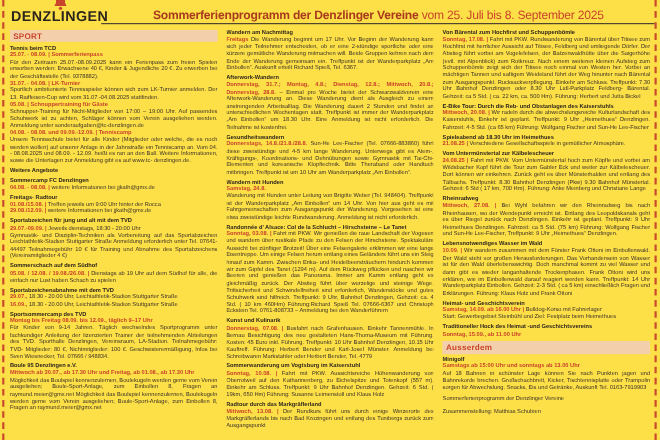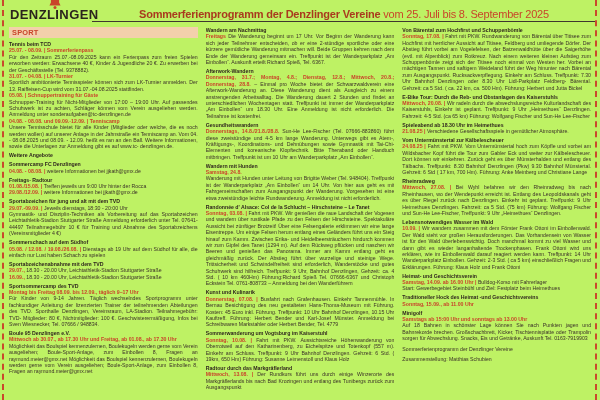--- a/index.html
+++ b/index.html
@@ -1,16 +1,16 @@
 <!DOCTYPE html>
 <html><head>
 <meta charset="utf-8">
 <style>
   html,body{margin:0;padding:0;}
-  .page{position:relative;width:600px;height:400px;background:#bef264;overflow:hidden;
+  .page{position:relative;width:600px;height:400px;background:#fde047;overflow:hidden;
         font-family:"Liberation Sans","DejaVu Sans",sans-serif;color:#3b3129;}
   .edge{position:absolute;top:0;bottom:0;width:0;border-left:2px dashed #c94a2c;}
   .edge.left{left:2px;}
   .edge.right{right:3px;}
   .logo{position:absolute;left:10px;top:7px;font-size:13px;font-weight:bold;color:#2b241d;letter-spacing:.4px;}
   .bell{position:absolute;left:48px;top:-6px;width:14px;height:16px;}
   .bell svg{width:100%;height:100%;fill:#c9442a;}
   .masthead-rule{position:absolute;left:92px;right:5px;top:21px;border-top:1.6px solid #3f372e;}
   .title-row{position:absolute;left:96px;right:8px;top:4px;text-align:center;white-space:nowrap;}
   .title-main{font-size:11px;font-weight:bold;color:#a93a1e;letter-spacing:-.2px;}
@@ -110,20 +110,21 @@
         <p class="block-body"><span class="lead">24.08.25 | </span>Fahrt mit PKW. Vom Untermünstertal hoch zum Köpfle und vorbei am Wildsbacher Kopf führt die Tour zum Gabler Eck und weiter zur Kälbelescheuer. Dort können wir einkehren. Zurück geht es über Münsterhalden und entlang des Tälbachs. Treffpunkt: 8.30 Bahnhof Denzlingen (Pkw) 9.30 Bahnhof Münstertal. Gehzeit: 6 Std ( 17 km, 700 Hm). Führung: Anke Meinberg und Christiane Lange</p>
         <div class="block-h">Rheinradweg</div>
         <p class="block-body"><span class="lead">Mittwoch, 27.08. | </span>Bei Wyhl befahren wir den Rheinradweg bis nach Rheinhausen, wo der Wendepunkt erreicht ist. Entlang des Leopoldskanals geht es über Riegel zurück nach Denzlingen. Einkehr ist geplant. Treffpunkt: 9 Uhr Heimethues Denzlingen. Fahrzeit: ca 5 Std. (75 km) Führung: Wolfgang Fischer und Sun-He Lee-Fischer, Treffpunkt: 9 Uhr „Heimethues“ Denzlingen.</p>
         <div class="block-h">Lebensnotwendiges Wasser im Wald</div>
         <p class="block-body"><span class="lead">10.09. | </span>Wir wandern zusammen mit dem Förster Frank Ottoni im Einbollenwald. Der Wald steht vor großen Herausforderungen. Das Vorhandensein von Wasser ist für den Wald überlebenswichtig. Doch manchmal kommt zu viel Wasser und dann gibt es wieder langanhaltende Trockenphasen. Frank Ottoni wird uns erklären, wie im Einbollenwald darauf reagiert werden kann. Treffpunkt: 14 Uhr Wanderparkplatz Einbollen. Gehzeit: 2-3 Std. ( ca 5 km) einschließlich Fragen und Erklärungen. Führung: Klaus Holz und Frank Ottoni</p>
         <div class="block-h">Heimat- und Geschichtsverein</div>
         <p class="block-body"><span class="lead">Samstag, 14.09. ab 16.00 Uhr | </span>Bulldog-Korso mit Fahrerlager</p>
         <p class="block-body">Start: Gewerbegebiet Steinbühl und Ziel: Festplatz beim Heimethues</p>
         <div class="block-h">Traditioneller Hock des Heimat -und Geschichtsvereins</div>
         <div class="block-red">Sonntag, 15.09., ab 11.00 Uhr</div>
+        <div class="section-bar">Ausserdem</div>
         <div class="block-h">Minigolf</div>
         <div class="block-red">Samstags ab 15:00 Uhr und sonntags ab 13.00 Uhr</div>
         <p class="block-body">Auf 18 Bahnen in schönster Lage können Sie nach Punkten jagen und Bahnrekorde brechen. Großschachbrett, Kicker, Tischtennisplatte oder Trampolin sorgen für Abwechslung. Snacks, Eis und Getränke, Auskunft Tel. 0163-7919903</p>
         <p class="block-body block-foot">Sommerferienprogramm der Denzlinger Vereine</p>
         <p class="block-body block-foot">Zusammenstellung: Matthias Schubien</p>
       </div>
     </div>
 </div>
 
 </body></html>

